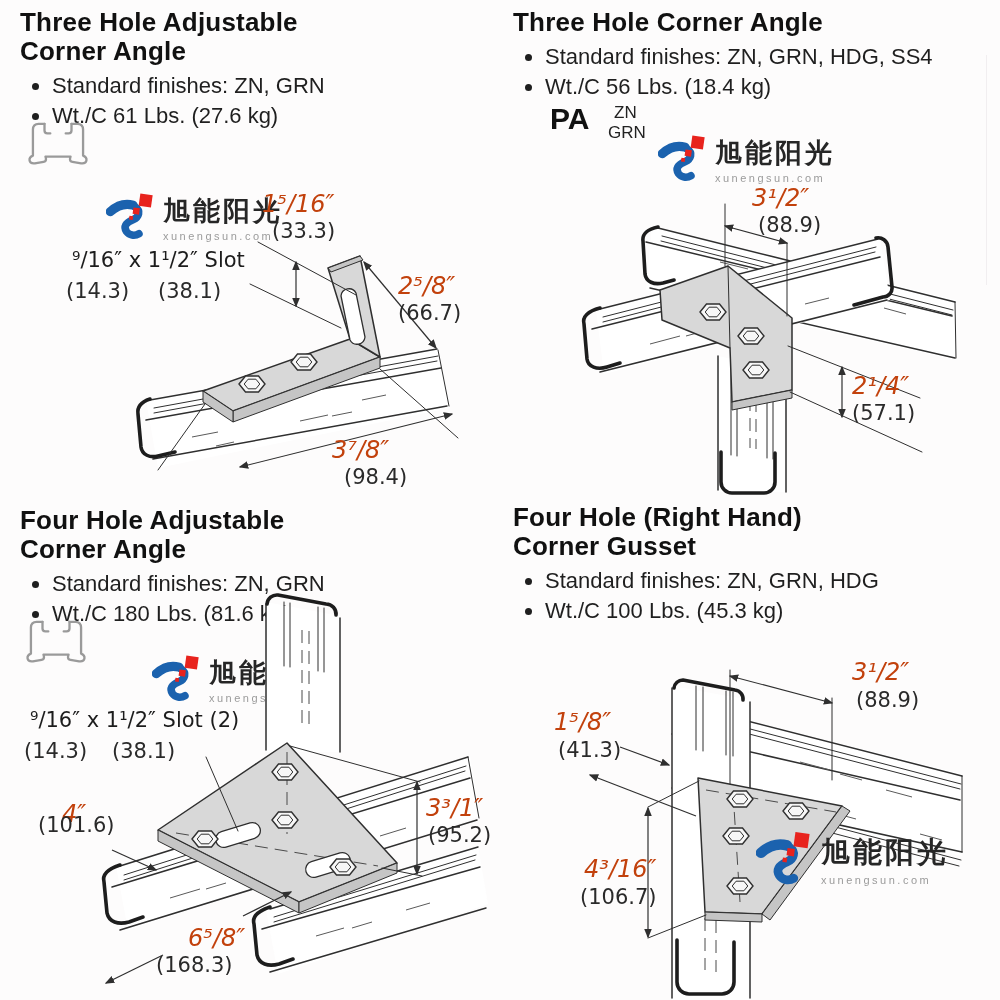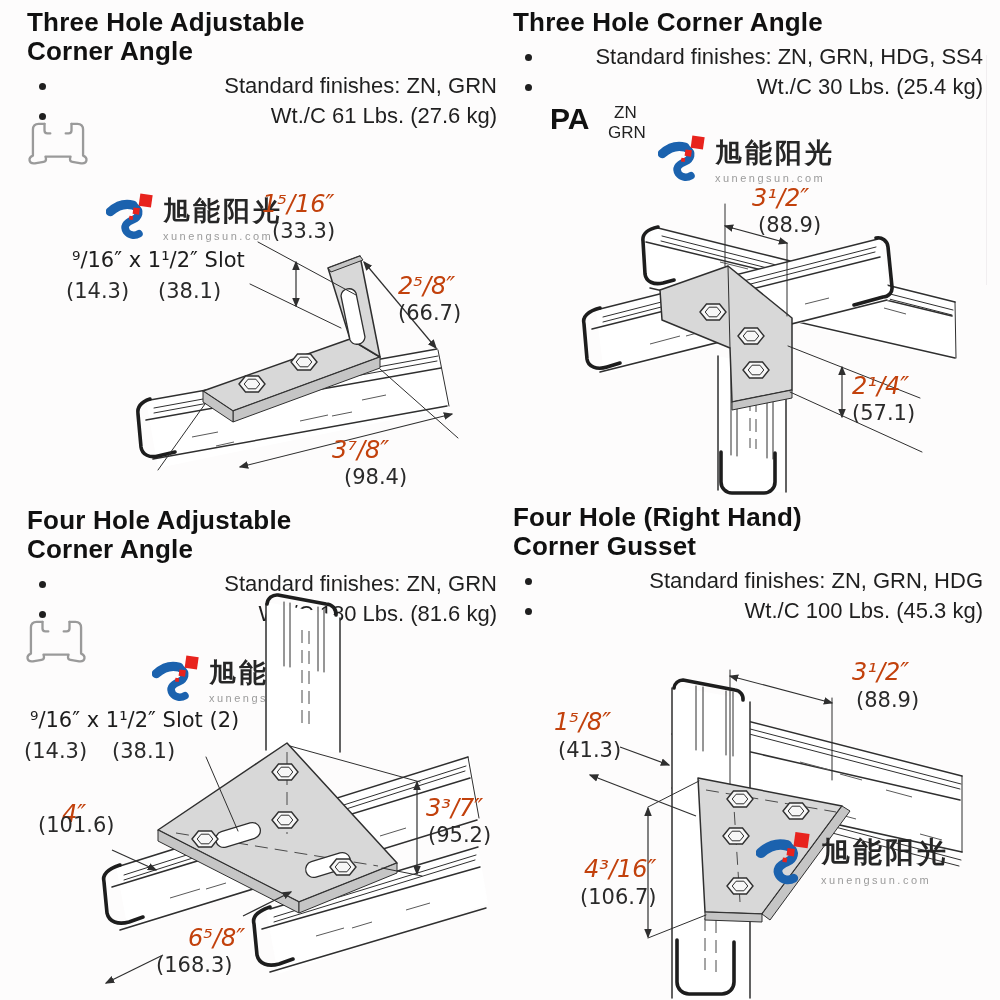--- a/index.html
+++ b/index.html
@@ -1,23 +1,23 @@
 <!DOCTYPE html>
 <html><head>
 <meta charset="utf-8">
 <style>
   html,body{margin:0;padding:0;background:#fff;}
   #page{position:relative;width:1000px;height:1000px;background:#fdfcfc;overflow:hidden;
         font-family:"Liberation Sans",sans-serif;color:#1c1c1c;}
   .quad{position:absolute;width:500px;height:500px;}
   #q-tl{left:0;top:0} #q-tr{left:500px;top:0} #q-bl{left:0;top:500px} #q-br{left:500px;top:500px}
-  .q-head{position:absolute;left:27px;top:8px;width:470px;}
+  .q-head{position:absolute;left:20px;top:8px;width:470px;}
   .title{margin:0;font-size:26px;line-height:1.12;font-weight:bold;color:#111;letter-spacing:0.2px;}
   ul.specs{margin:7px 0 0 0;padding-left:32px;list-style:disc;}
-  ul.specs li{font-size:22px;line-height:1.22;color:#1f1f1f;margin:0 0 3px 0;text-align:right;}
+  ul.specs li{font-size:22px;line-height:1.22;color:#1f1f1f;margin:0 0 3px 0;}
   .chan-icon{position:absolute;width:64px;height:54px;}
   .chan-icon path{fill:none;stroke:#9a9a9a;stroke-width:2.4;stroke-linejoin:round;stroke-linecap:round;}
   .logo{position:absolute;display:flex;align-items:center;gap:3px;}
   .logo-mark{width:54px;height:54px;flex:0 0 auto;}
   .logo-lg .logo-mark{width:62px;height:62px;}
   .lb{fill:none;stroke:#1b62ae;stroke-width:17;stroke-linecap:round;}
   .lb2{fill:none;stroke:#1b62ae;stroke-width:14;stroke-linecap:round;}
   .lr{fill:#e8231d;}
   .logo-cn{font-size:27px;font-weight:bold;color:#262626;letter-spacing:3px;white-space:nowrap;}
   .logo-lg .logo-cn{font-size:29px;}
@@ -117,21 +117,21 @@
   <div class="mm" style="left:398px;top:301px">(66.7)</div>
   <div class="dim" style="left:332px;top:436px">3⁷/8″</div>
   <div class="mm" style="left:344px;top:465px">(98.4)</div>
 </section>
 
 <section class="quad" id="q-tr">
   <div class="q-head" style="left:13px">
     <h2 class="title"><span>Three Hole Corner Angle</span></h2>
     <ul class="specs">
       <li>Standard finishes: ZN, GRN, HDG, SS4</li>
-      <li>Wt./C 30 Lbs. (25.4 kg)</li>
+      <li>Wt./C 56 Lbs. (18.4 kg)</li>
     </ul>
   </div>
   <div class="pa" style="left:50px;top:102px">PA</div>
   <div class="fin" style="left:114px;top:103px">ZN</div>
   <div class="fin" style="left:108px;top:123px">GRN</div>
   <div class="logo" style="left:158px;top:132px">
     <svg class="logo-mark" viewBox="0 0 100 100">
       <path class="lb" d="M8,40 Q28,22 50,28"></path>
       <path class="lb2" d="M55,32 C64,38 62,50 50,55 C36,61 32,68 38,77 C43,84 53,86 61,81"></path>
       <rect class="lr" x="62" y="8" width="23" height="23" transform="rotate(8 73 19)"></rect>
@@ -244,21 +244,21 @@
     <path class="ln th" d="M290,246 L420,282 M382,368 L422,376"></path>
     <path class="dim-line" marker-start="url(#arr)" marker-end="url(#arr)" d="M417,282 L417,374"></path>
     <path class="dim-line" marker-end="url(#arr)" d="M163,455 L106,483"></path>
     <path class="dim-line" marker-end="url(#arr)" d="M243,416 L291,392"></path>
   </svg>
   <div class="slot-label" style="left:30px;top:208px">⁹/16″ x 1¹/2″ Slot (2)</div>
   <div class="mm" style="left:24px;top:239px">(14.3)</div>
   <div class="mm" style="left:112px;top:239px">(38.1)</div>
   <div class="dim" style="left:62px;top:300px">4″</div>
   <div class="mm" style="left:38px;top:313px">(101.6)</div>
-  <div class="dim" style="left:426px;top:294px">3³/7″</div>
+  <div class="dim" style="left:426px;top:294px">3³/1″</div>
   <div class="mm" style="left:428px;top:323px">(95.2)</div>
   <div class="dim" style="left:188px;top:424px">6⁵/8″</div>
   <div class="mm" style="left:156px;top:453px">(168.3)</div>
 </section>
 
 <section class="quad" id="q-br">
   <div class="q-head" style="left:13px;top:3px">
     <h2 class="title"><span>Four Hole (Right Hand)</span><br><span>Corner Gusset</span></h2>
     <ul class="specs">
       <li>Standard finishes: ZN, GRN, HDG</li>

